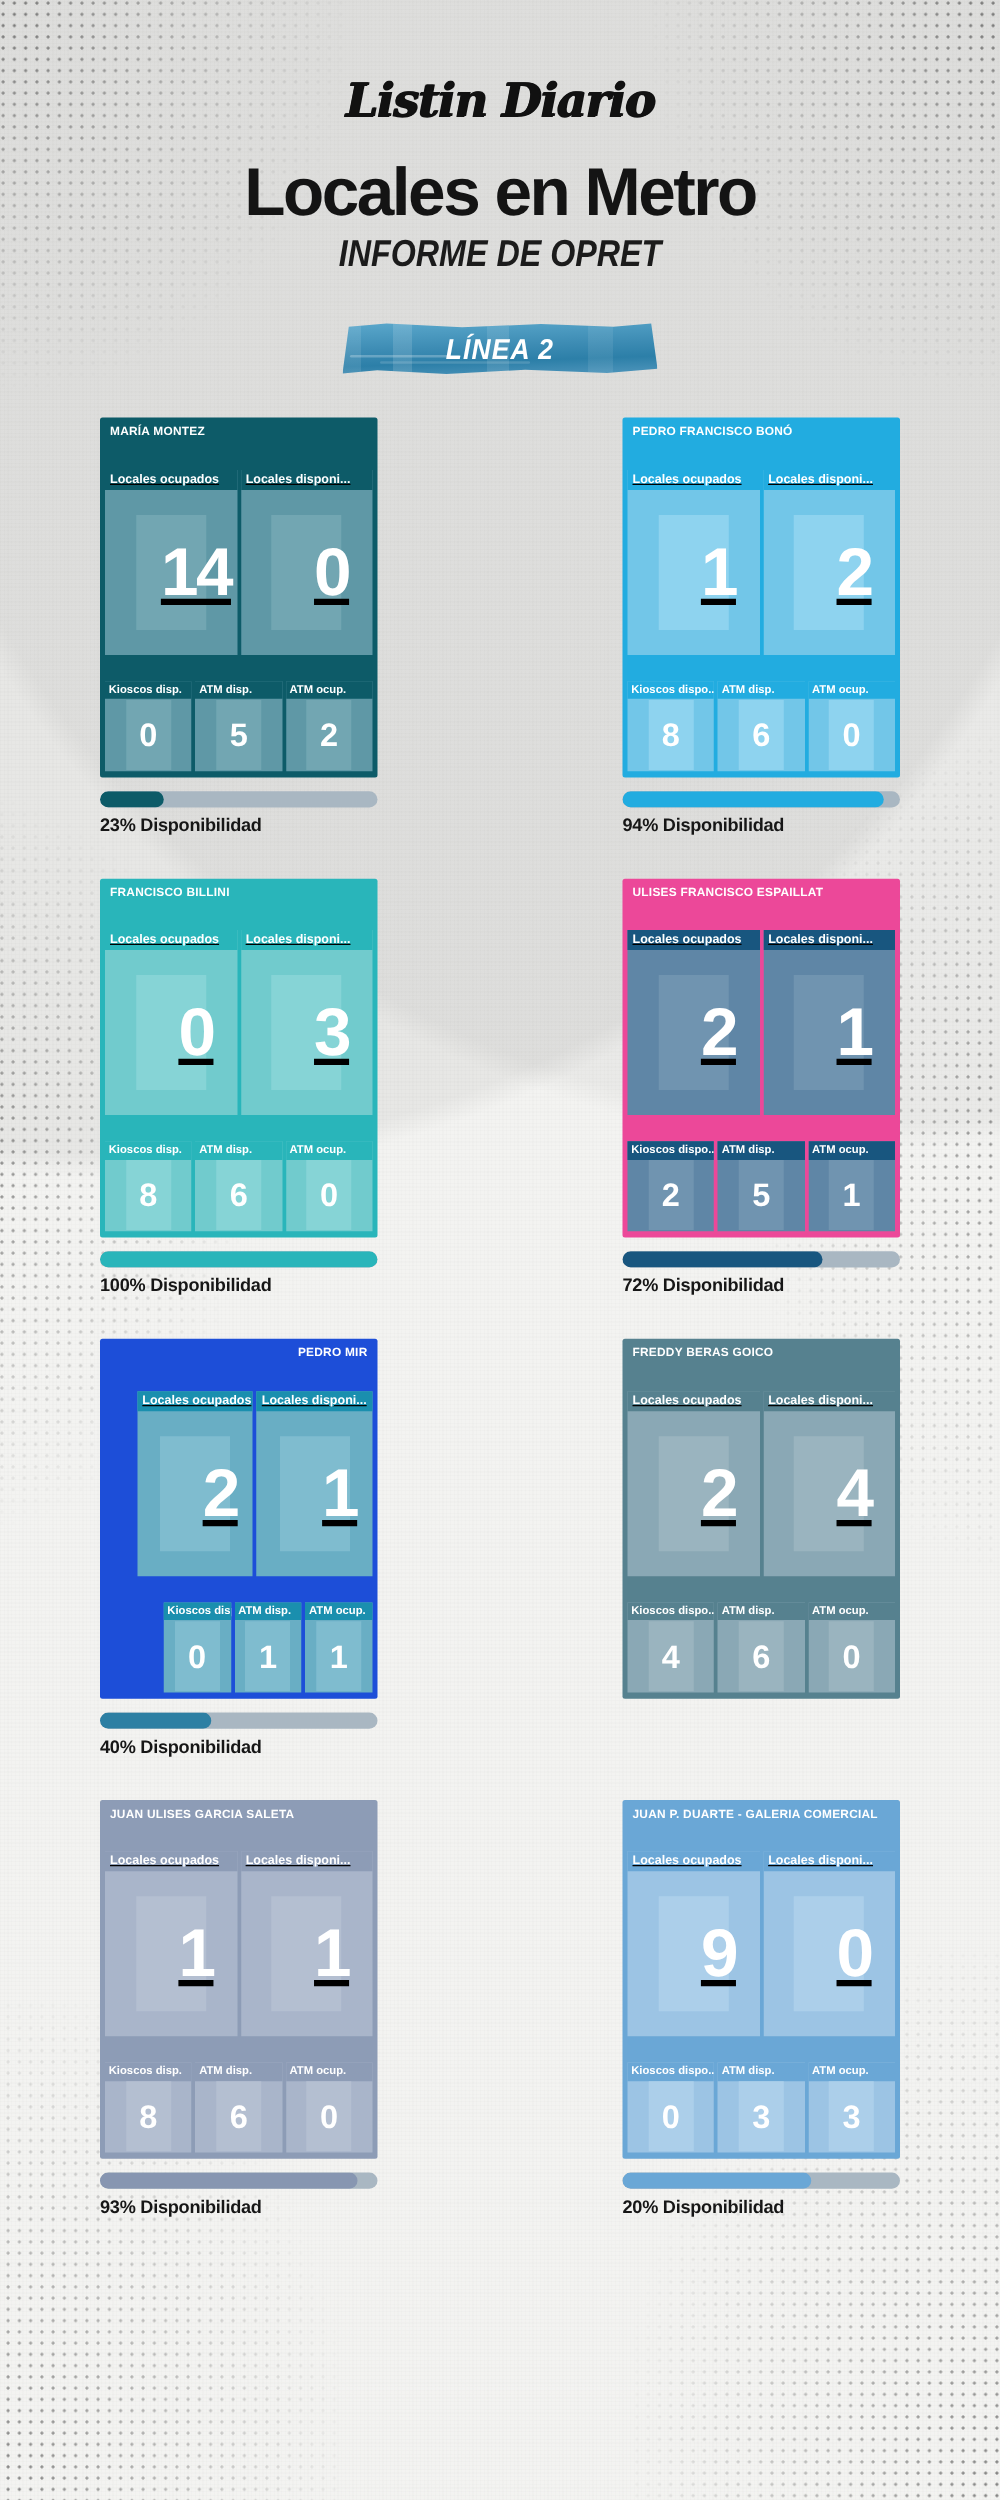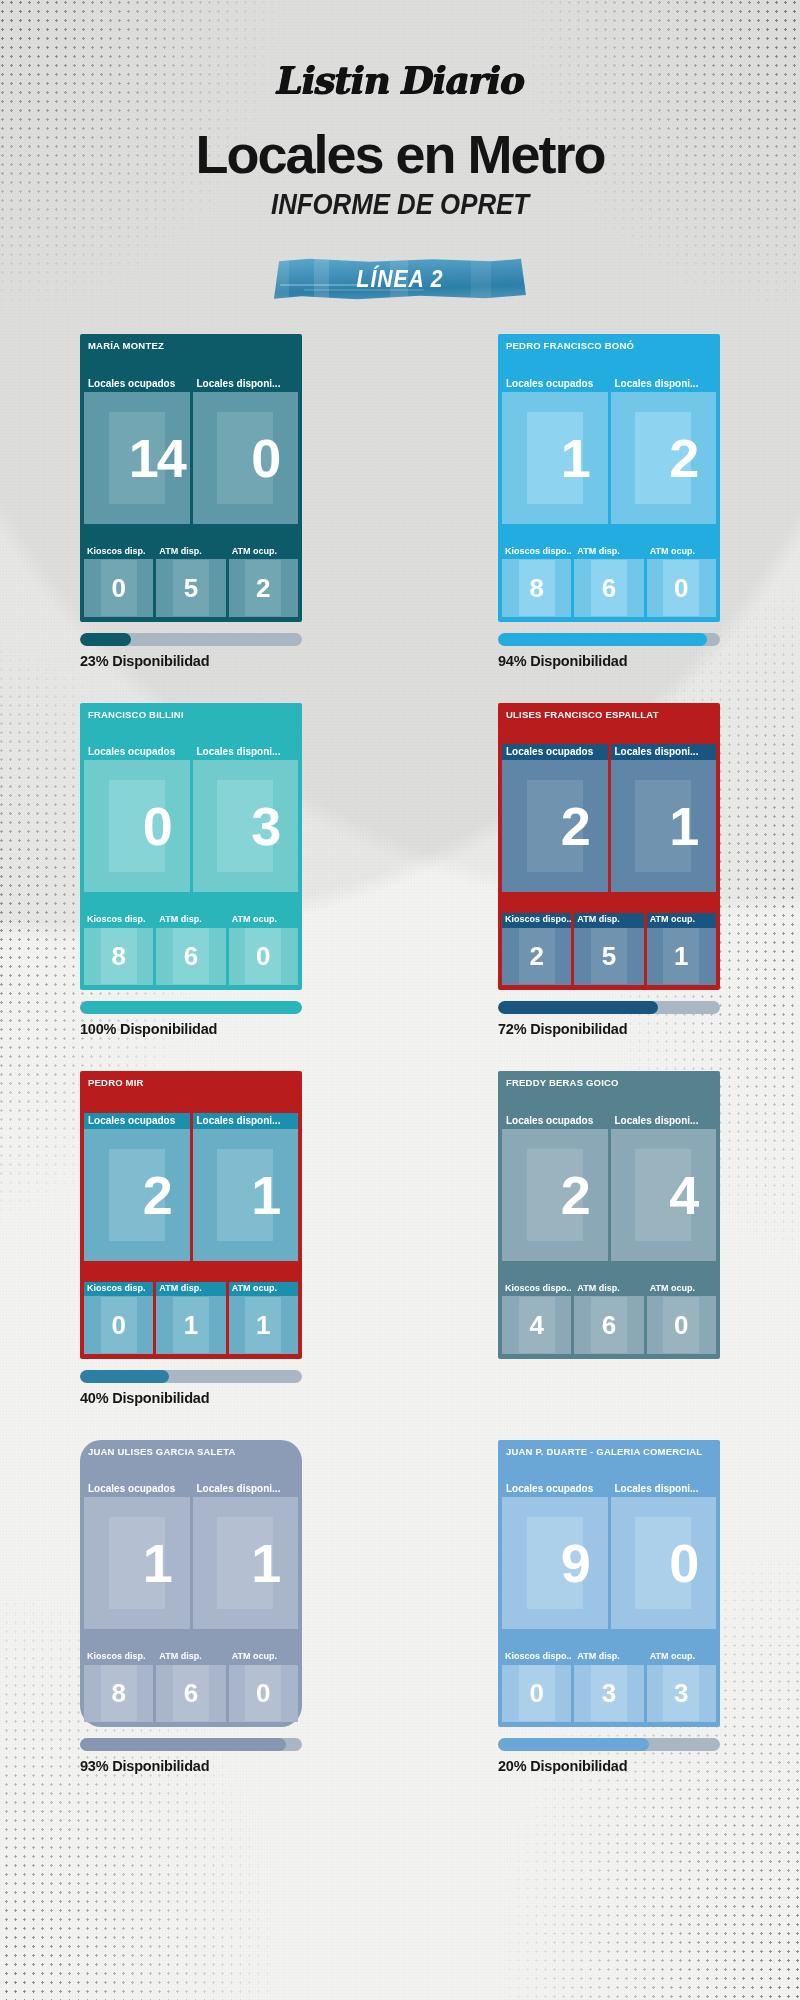--- a/index.html
+++ b/index.html
@@ -143,21 +143,21 @@
   .card-title {
     color: #ffffff;
     font-size: 9.5px;
     font-weight: bold;
     letter-spacing: 0.2px;
     padding: 3px 4px 4px 4px;
     line-height: 1;
     white-space: nowrap;
   }
 
-  .big-row { display: flex; gap: 3px; height: 148px; }
+  .big-row { display: flex; gap: 3px; height: 148px; text-decoration: underline; }
 
   .tile {
     position: relative;
     display: flex;
     flex-direction: column;
     flex: 1 1 0;
     min-width: 0;
   }
   .tile-label {
     color: #ffffff;
@@ -388,21 +388,21 @@
           </div>
         </div>
         <div class="progress-wrap">
           <div class="progress-track" style="background: rgb(169, 183, 194);">
             <div class="progress-fill" style="background: rgb(41, 181, 186); width: 100%;"></div>
           </div>
           <div class="progress-label">100% Disponibilidad</div>
         </div>
       </div>
       <div class="station-block">
-        <div class="station-card" style="background: #b91c1c;">
+        <div class="station-card" style="background: #ec4899;">
           <div class="card-title">ULISES FRANCISCO ESPAILLAT</div>
           <div class="big-row">
             <div class="tile" style="background: rgb(95, 134, 166);">
               <div class="tile-label" style="background: rgb(24, 86, 127);">Locales ocupados</div>
               <div class="tile-body">
                 <div class="tile-inner" style="background: rgb(112, 148, 176);"></div>
                 <div class="tile-value">2</div>
               </div>
             </div>
             <div class="tile" style="background: rgb(95, 134, 166);">
@@ -438,21 +438,21 @@
           </div>
         </div>
         <div class="progress-wrap">
           <div class="progress-track" style="background: rgb(169, 183, 194);">
             <div class="progress-fill" style="background: rgb(24, 86, 127); width: 72%;"></div>
           </div>
           <div class="progress-label">72% Disponibilidad</div>
         </div>
       </div>
       <div class="station-block">
-        <div class="station-card" style="background: #b91c1c;">
+        <div class="station-card" style="background: #1d4ed8; align-items: flex-end;">
           <div class="card-title">PEDRO MIR</div>
           <div class="big-row">
             <div class="tile" style="background: rgb(105, 174, 196);">
               <div class="tile-label" style="background: rgb(26, 143, 174);">Locales ocupados</div>
               <div class="tile-body">
                 <div class="tile-inner" style="background: rgb(127, 188, 207);"></div>
                 <div class="tile-value">2</div>
               </div>
             </div>
             <div class="tile" style="background: rgb(105, 174, 196);">
@@ -532,21 +532,21 @@
               <div class="tile-label" style="background: rgb(86, 129, 143);">ATM ocup.</div>
               <div class="tile-body">
                 <div class="tile-inner" style="background: rgb(154, 180, 191);"></div>
                 <div class="tile-value">0</div>
               </div>
             </div>
           </div>
         </div>
       </div>
       <div class="station-block">
-        <div class="station-card" style="background: rgb(141, 156, 182); border-radius: 21px;">
+        <div class="station-card" style="background: rgb(141, 156, 182);">
           <div class="card-title">JUAN ULISES GARCIA SALETA</div>
           <div class="big-row">
             <div class="tile" style="background: rgb(169, 181, 202);">
               <div class="tile-label" style="background: rgb(141, 156, 182);">Locales ocupados</div>
               <div class="tile-body">
                 <div class="tile-inner" style="background: rgb(180, 191, 209);"></div>
                 <div class="tile-value">1</div>
               </div>
             </div>
             <div class="tile" style="background: rgb(169, 181, 202);">

